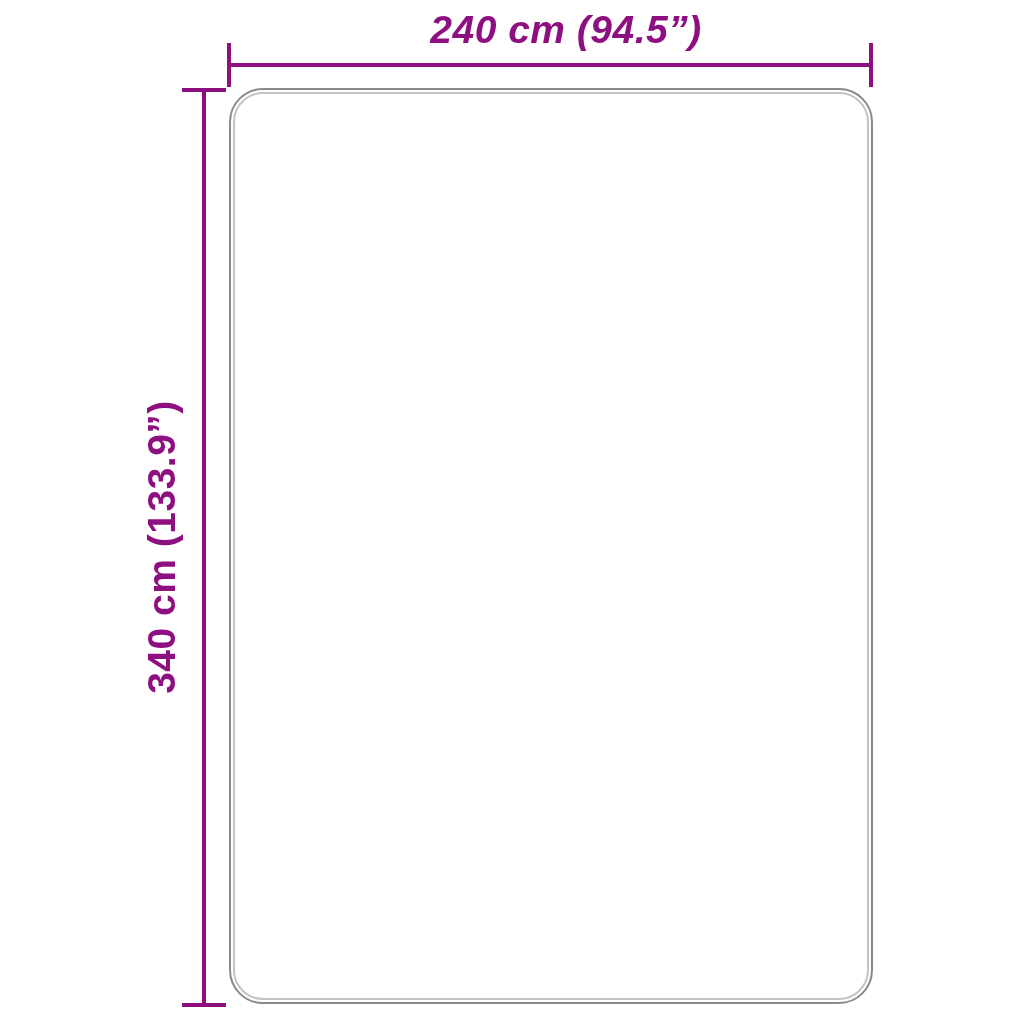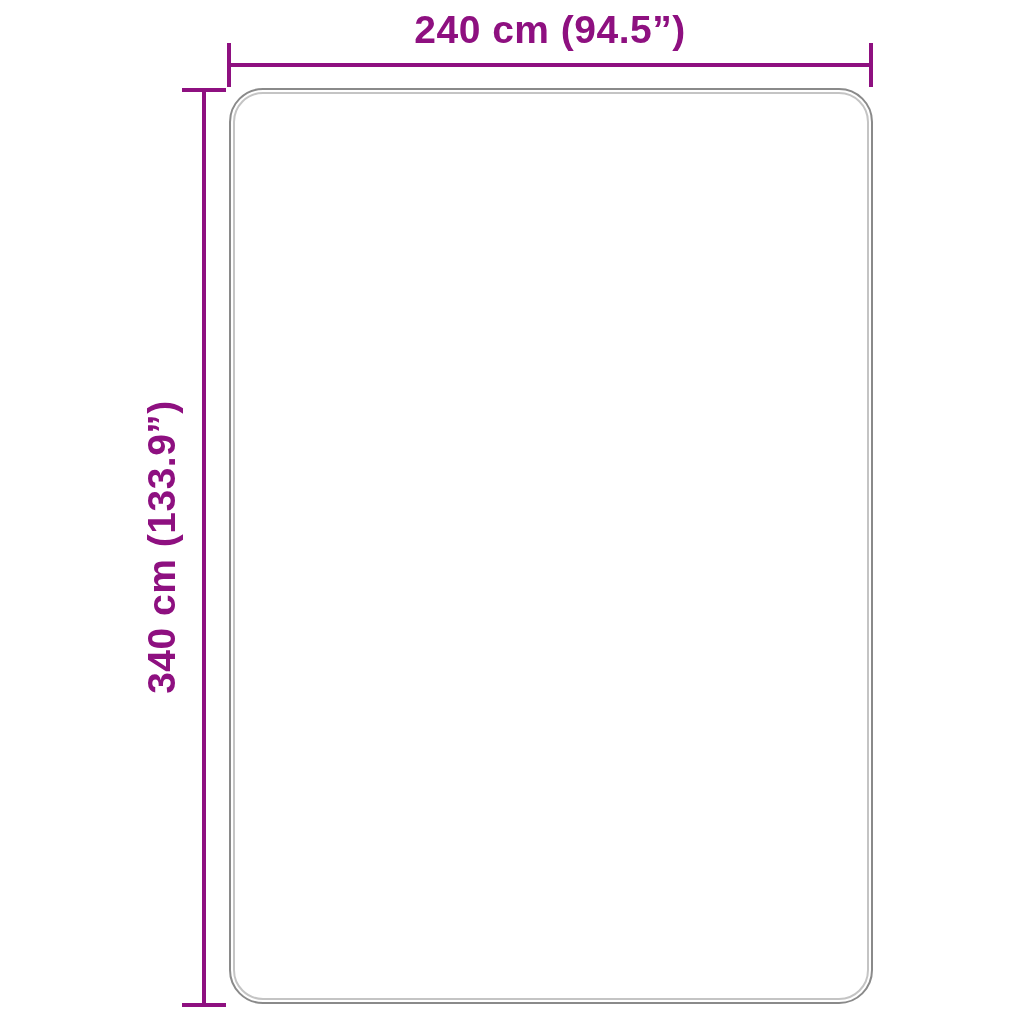--- a/index.html
+++ b/index.html
@@ -48,23 +48,24 @@
   
   .dim-label {
     position: absolute;
     color: var(--dimension-accent);
     font-size: 39px;
     font-weight: bold;
     letter-spacing: 0.5px;
     white-space: nowrap;
   }
   .width-label {
-    left: 550px;
+    left: 566px;
     top: 30px;
     transform: translate(-50%, -50%);
+    font-style: italic;
   }
   .height-label {
     left: 162px;
     top: 547px;
     transform: translate(-50%, -50%) rotate(-90deg);
   }
 </style>
 </head>
 <body>
 

